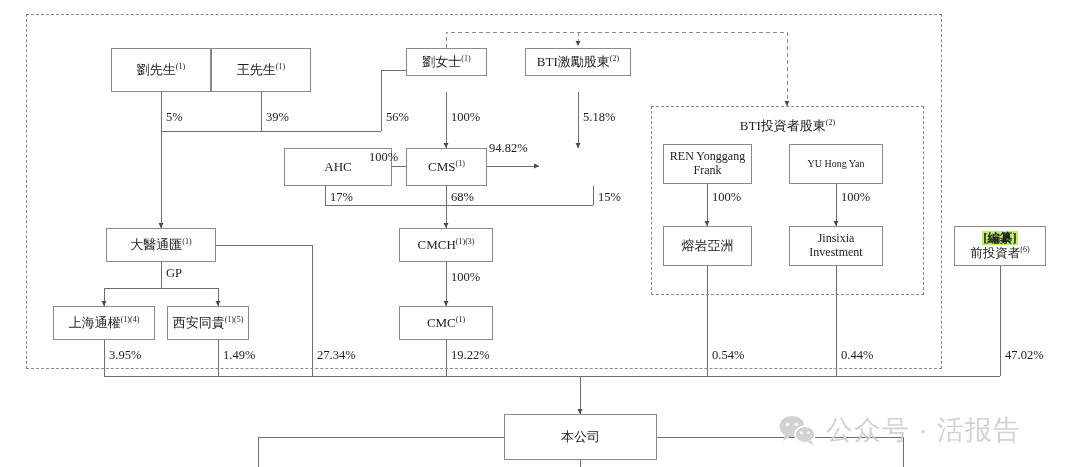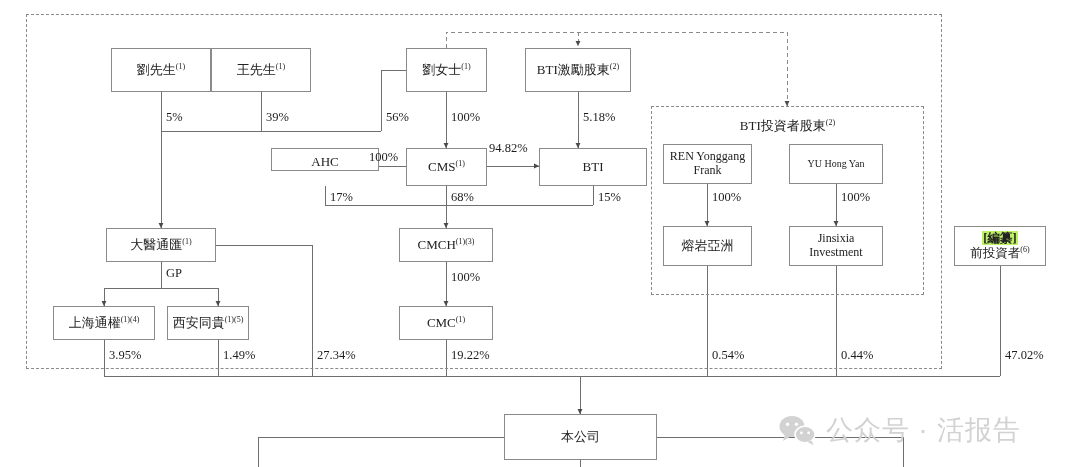--- a/index.html
+++ b/index.html
@@ -146,39 +146,36 @@
   </div>
 
   <div class="node" style="left:111px;top:48px;width:100px;height:44px;">
     <span><span>劉先生</span><span class="sup">(1)</span></span>
   </div>
 
   <div class="node" style="left:211px;top:48px;width:100px;height:44px;">
     <span><span>王先生</span><span class="sup">(1)</span></span>
   </div>
 
-  <div class="node" style="left:406px;top:48px;width:81px;height:44px;">
+  <div class="node" style="left:406px;top:48px;width:81px;height:28px;">
     <span><span>劉女士</span><span class="sup">(1)</span></span>
   </div>
 
-  <div class="node" style="left:525px;top:48px;width:106px;height:44px;">
+  <div class="node" style="left:525px;top:48px;width:106px;height:28px;">
     <span><span>BTI激勵股東</span><span class="sup">(2)</span></span>
   </div>
 
-  <div class="node" style="left:271px;top:148px;width:108px;height:23px;align-items:flex-end;">
+  <div class="node" style="left:284px;top:148px;width:108px;height:38px;">
     <span><span>AHC</span><span class="sup"></span></span>
   </div>
 
   <div class="node" style="left:406px;top:148px;width:81px;height:38px;">
     <span><span>CMS</span><span class="sup">(1)</span></span>
   </div>
 
-  <div class="node" style="left:539px;top:148px;width:108px;height:38px;">
-    <span><span>BTI</span><span class="sup"></span></span>
-  </div>
 
   <div class="node" style="left:106px;top:228px;width:110px;height:34px;">
     <span><span>大醫通匯</span><span class="sup">(1)</span></span>
   </div>
 
   <div class="node" style="left:399px;top:228px;width:94px;height:34px;">
     <span><span>CMCH</span><span class="sup">(1)(3)</span></span>
   </div>
 
   <div class="node" style="left:53px;top:306px;width:102px;height:34px;">

